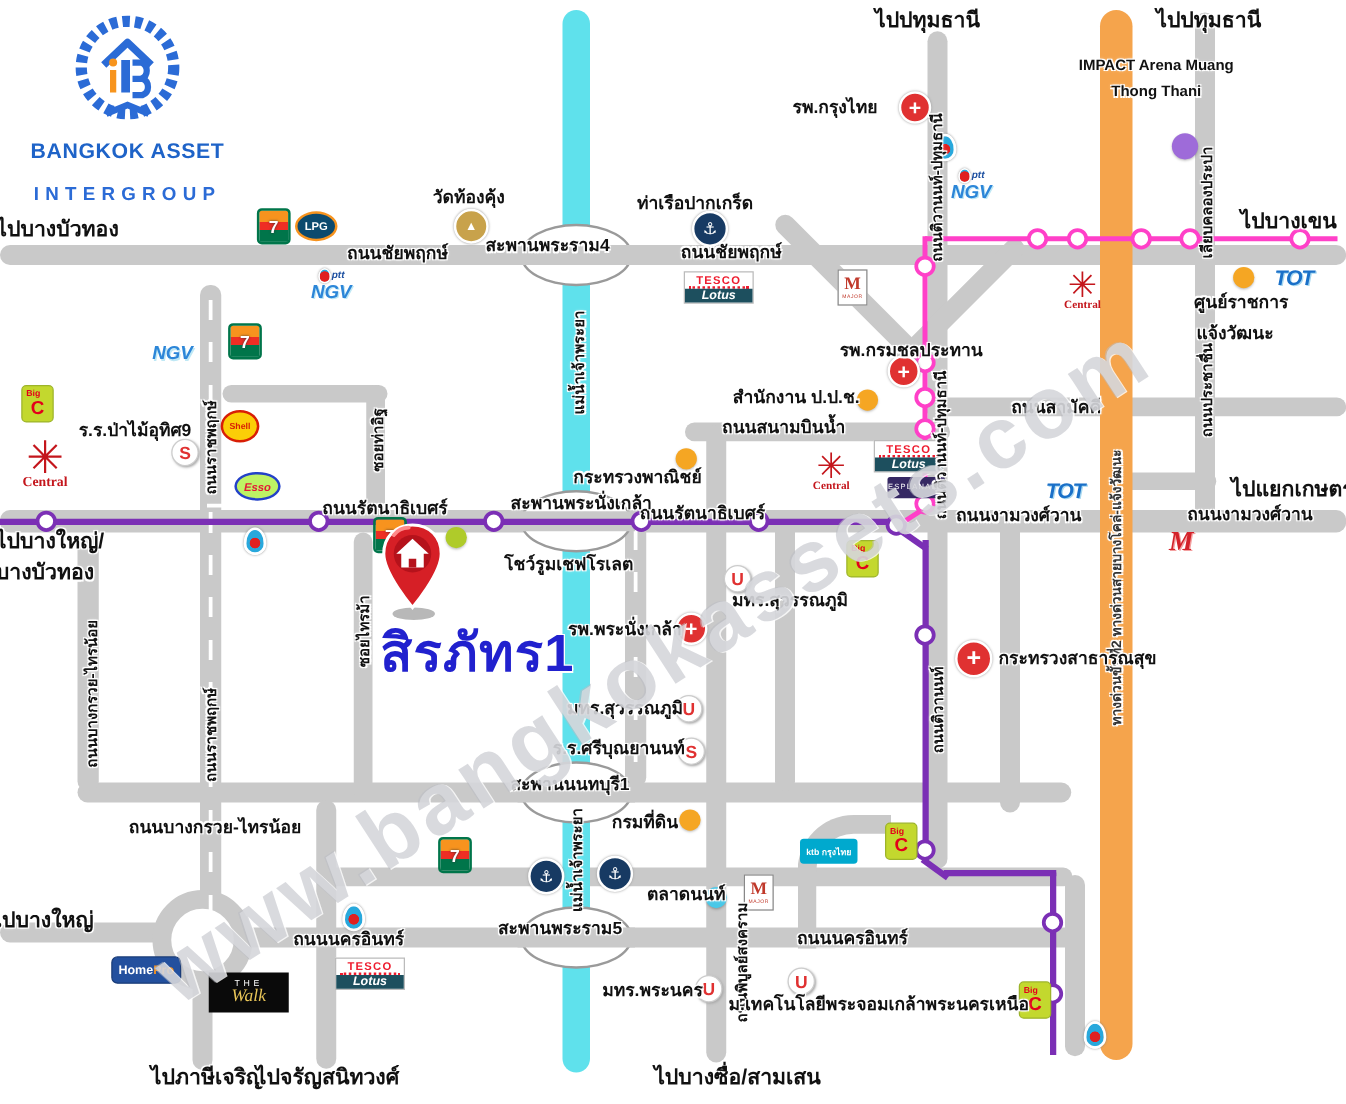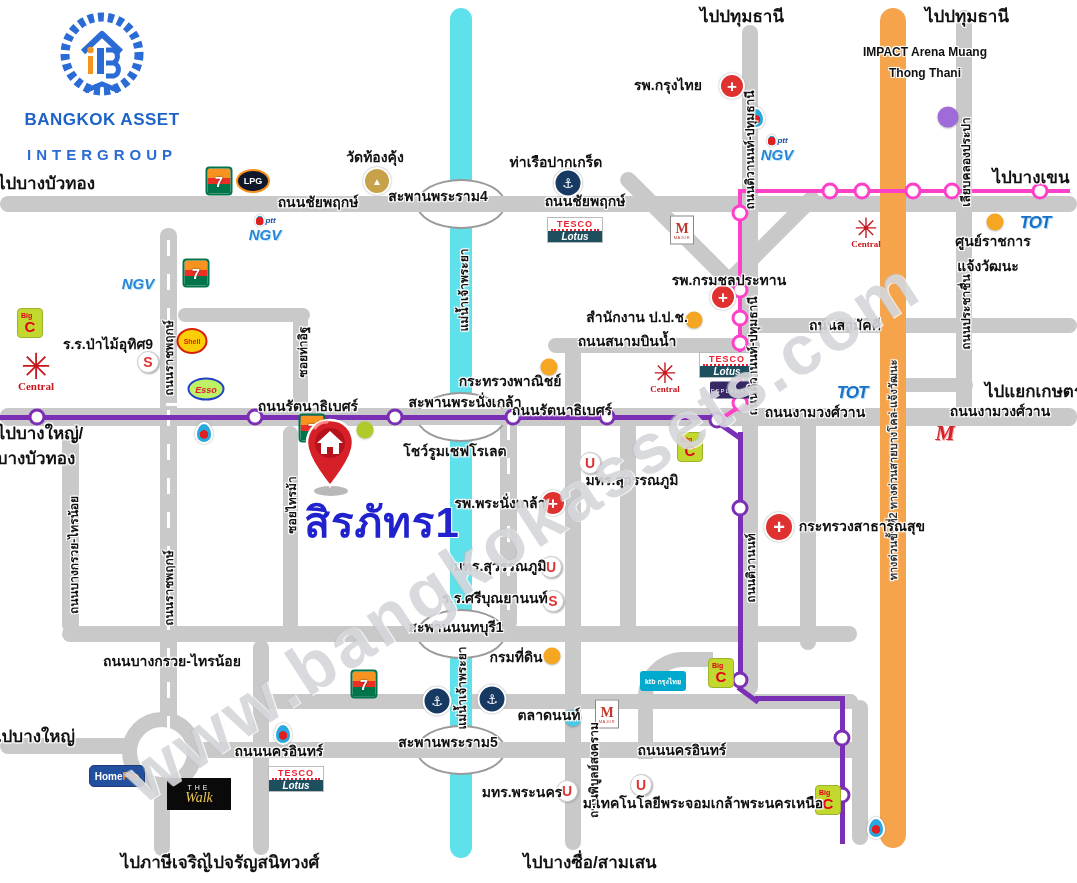--- a/index.html
+++ b/index.html
@@ -32,21 +32,21 @@
   .lbl.sm{font-size:12px;}
   .lbl.xs{font-size:11px;}
   .i{position:absolute;transform:translate(-50%,-50%);z-index:20;display:flex;align-items:center;justify-content:center;}
   .dot{width:17px;height:17px;border-radius:50%;box-shadow:0 1px 2px rgba(0,0,0,.25);}
   .cross{width:22px;height:22px;border-radius:50%;background:#e03131;border:2px solid #fff;color:#fff;
          font-weight:bold;font-size:17px;line-height:1;box-shadow:0 0 2px #999;}
   .badge{width:20px;height:20px;border-radius:50%;background:#fff;border:1px solid #ccc;color:#e03131;
          font-weight:bold;font-size:14px;box-shadow:1px 1px 2px #aaa;}
   .seven{width:23px;height:25px;border:2px solid #00754a;border-radius:4px;color:#fff;font-weight:800;font-size:14px;
          background:linear-gradient(180deg,#f7931e 0 38%,#ee2e24 38% 62%,#00754a 62% 100%);text-shadow:0 0 2px #333;}
-  .lpg{width:30px;height:20px;border-radius:50%;background:#0f172a;border:2px solid #f7931e;color:#fff;font-size:9px;font-weight:800;}
+  .lpg{width:30px;height:20px;border-radius:50%;background:#0c4a6e;border:2px solid #f7931e;color:#fff;font-size:9px;font-weight:800;}
   .temple{width:24px;height:24px;border-radius:50%;background:#c8a24b;border:2px solid #fff;box-shadow:0 0 2px #999;color:#fff;font-size:10px;}
   .ferry{width:25px;height:25px;border-radius:50%;background:#173a63;border:2px solid #fff;box-shadow:0 0 2px #999;color:#fff;font-size:13px;}
   .tesco{width:54px;background:#fff;border:1px solid #bbb;text-align:center;flex-direction:column;z-index:21;}
   .tesco .t{color:#ee1c2e;font-weight:800;font-size:9px;letter-spacing:1px;border-bottom:2px dotted #ee1c2e;width:90%;margin:1px auto 0;}
   .tesco .l{background:#1d4f5e;color:#fff;font-size:10px;font-style:italic;font-weight:bold;width:100%;}
   .central{flex-direction:column;line-height:1;}
   .central .star{color:#c4161c;font-size:28px;line-height:22px;}
   .central .ctxt{font-family:"Liberation Serif","DejaVu Serif",serif;color:#c4161c;font-size:9px;font-weight:bold;}
   .central.lg .star{font-size:36px;line-height:28px;}
   .central.lg .ctxt{font-size:11px;}

